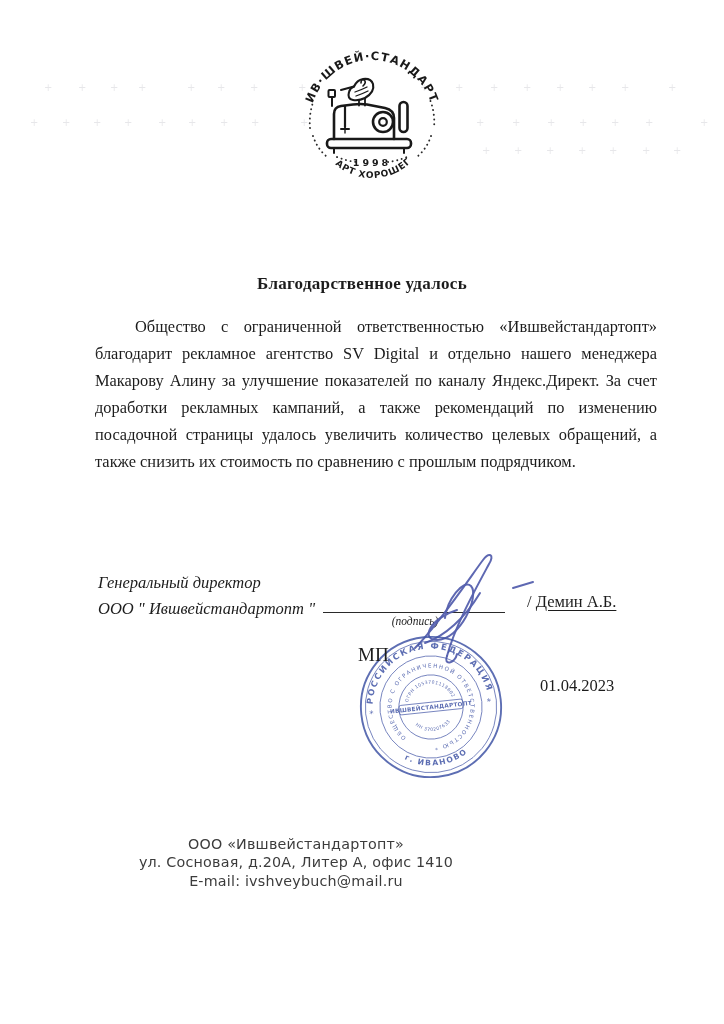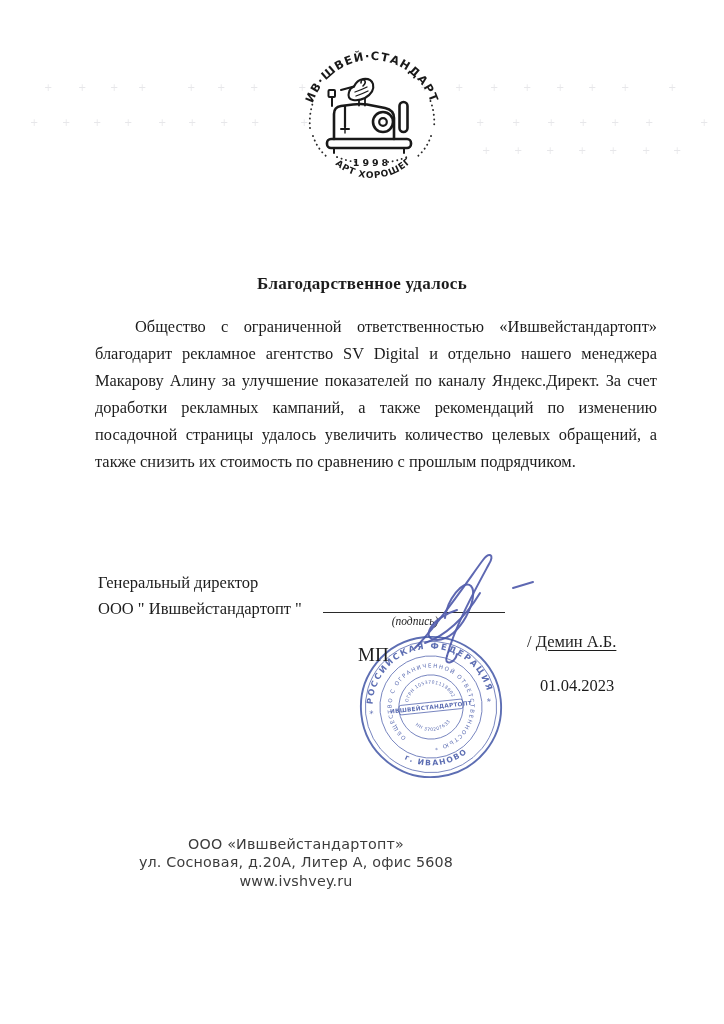--- a/index.html
+++ b/index.html
@@ -10,26 +10,26 @@
         color:rgba(70,70,95,.13);pointer-events:none;}
   
   .logo{position:absolute;left:297px;top:40px;width:150px;height:150px;}
   
   .title{position:absolute;left:0;top:274px;width:724px;text-align:center;
          font-weight:bold;font-size:17px;letter-spacing:.3px;}
   
   .body-text{position:absolute;left:95px;top:313px;width:562px;
              font-size:16.4px;line-height:27px;text-align:justify;text-indent:40px;}
   
-  .sig-position{position:absolute;left:98px;top:570px;font-size:16.5px;line-height:26px;}
+  .sig-position{position:absolute;left:98px;top:570px;font-size:16.5px;line-height:26px;font-style:italic;}
   .sig-line{position:absolute;left:323px;top:584px;width:182px;height:28px;
             border-bottom:1.6px solid #2a2a2a;}
   .sig-caption{position:absolute;left:355px;top:615px;width:120px;text-align:center;
                font-style:italic;font-size:11.5px;color:#222;}
-  .sig-name{position:absolute;left:527px;top:592px;font-size:16.5px;white-space:nowrap;margin-top:40px;}
+  .sig-name{position:absolute;left:527px;top:592px;font-size:16.5px;white-space:nowrap;}
   .sig-name .underl{text-decoration:underline;text-underline-offset:3px;}
   .sig-ink{position:absolute;left:385px;top:548px;width:185px;height:125px;}
   .sig-ink path{stroke:var(--ink-color,#5560ae);stroke-width:2;fill:none;
                 stroke-linecap:round;stroke-linejoin:round;opacity:.95;}
   .mp{position:absolute;left:358px;top:644px;font-size:19px;z-index:5;}
   .date{position:absolute;left:540px;top:676px;font-size:16.5px;}
   .stamp{position:absolute;left:358px;top:634px;width:146px;height:146px;opacity:.85;z-index:4;}
   .stamp circle,.stamp rect{fill:none;stroke:var(--stamp-color,#4155a6);}
   .stamp text{fill:var(--stamp-color,#4155a6);font-family:"DejaVu Sans",sans-serif;}
   
@@ -192,17 +192,17 @@
         </text>
       </g>
     </svg>
   </div>
 
   <div class="mp">МП</div>
   <div class="date">01.04.2023</div>
 
   <div class="footer">
     <div>ООО «Ившвейстандартопт»</div>
-    <div>ул. Сосновая, д.20А, Литер А, офис 5608</div>
-    <div>www.ivshvey.ru</div>
+    <div>ул. Сосновая, д.20А, Литер А, офис 1410</div>
+    <div>E-mail: ivshveybuch@mail.ru</div>
   </div>
 
 </div>
 
 </body></html>

